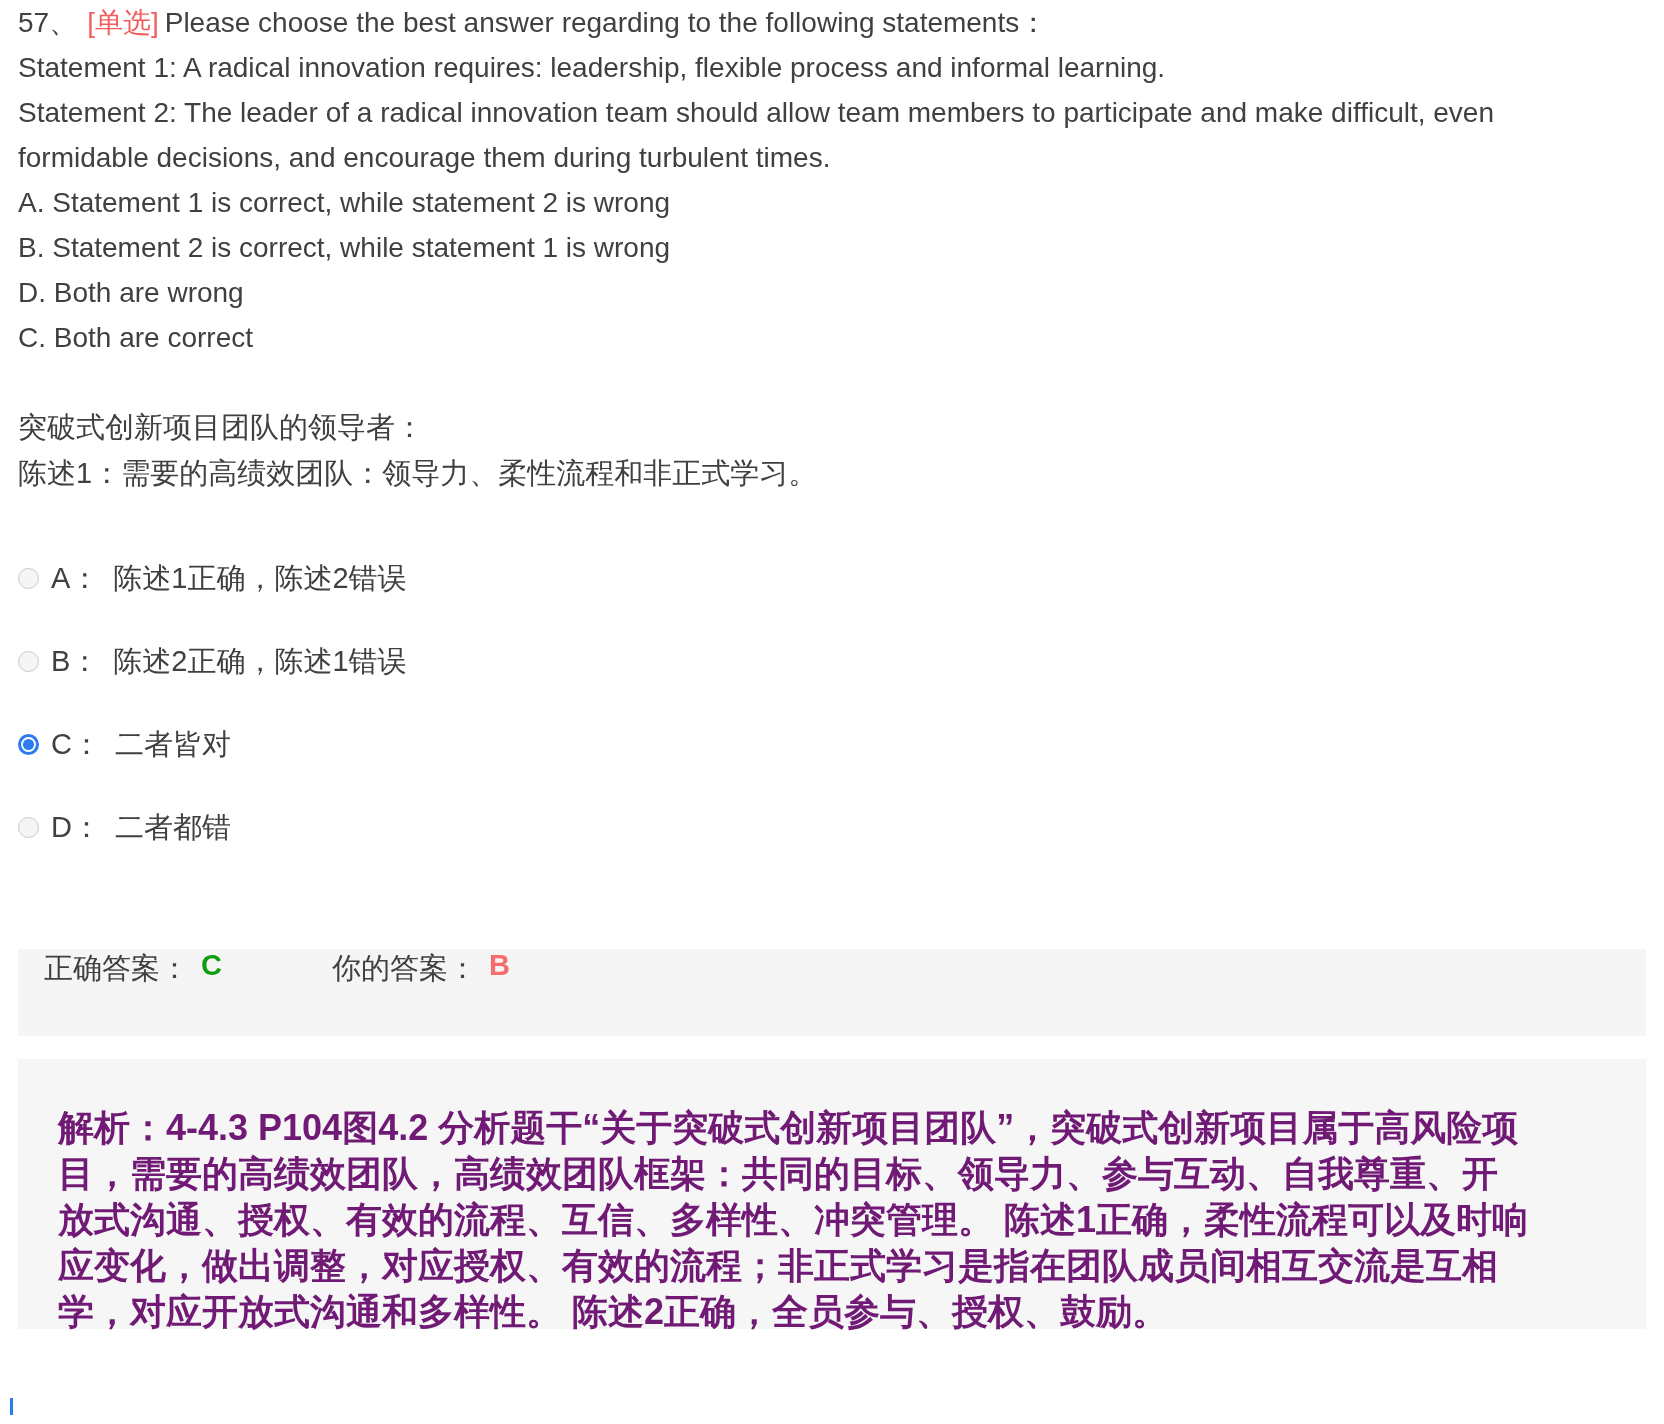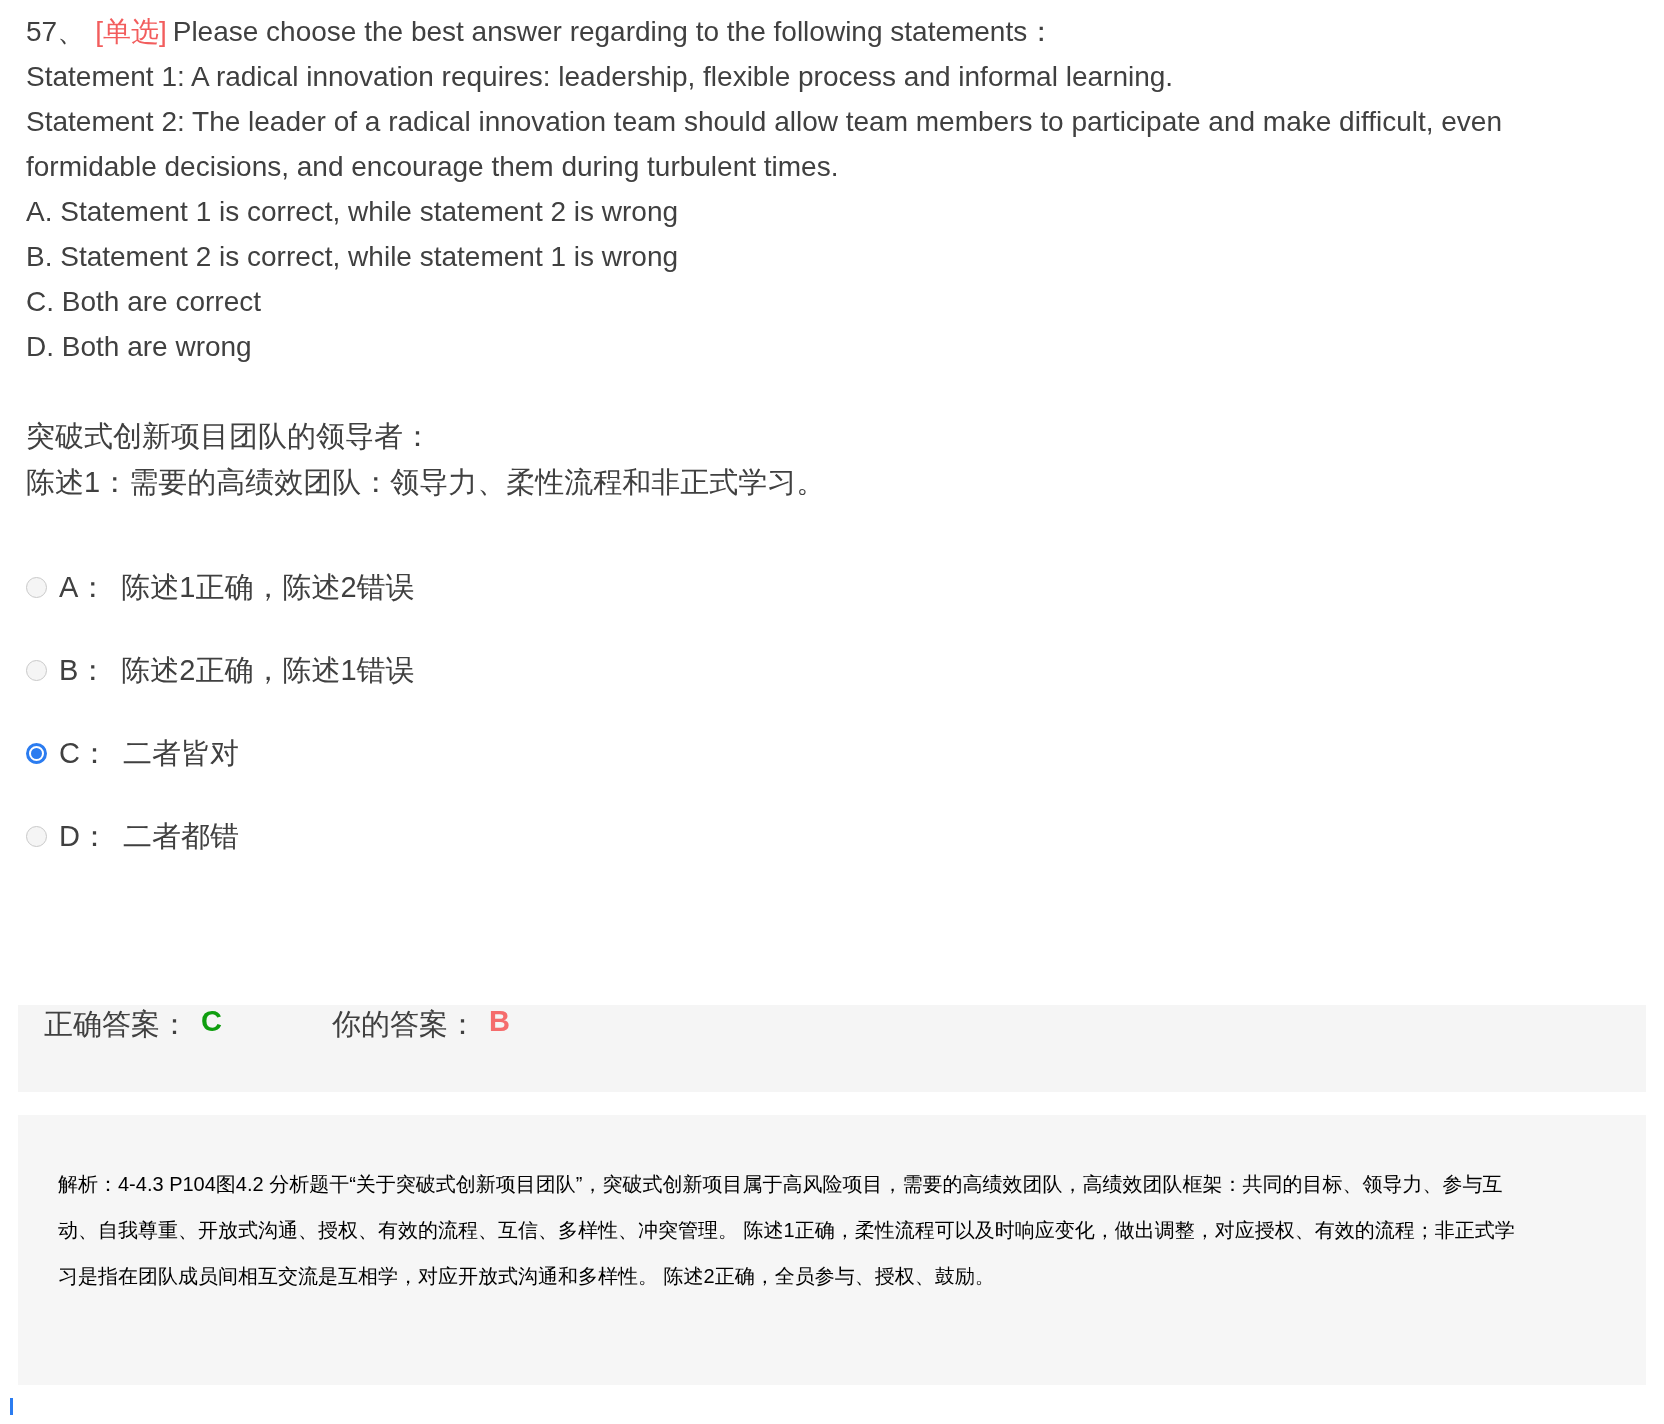--- a/index.html
+++ b/index.html
@@ -1,20 +1,20 @@
 <!DOCTYPE html>
 <html><head>
 <meta charset="utf-8">
 <style>
   * { margin:0; padding:0; box-sizing:border-box; }
   html,body { width:1664px; height:1424px; background:#ffffff;
     font-family:"Liberation Sans","DejaVu Sans",sans-serif; }
   .page { position:relative; width:1664px; height:1424px; overflow:hidden;
     color:#404040; }
-  .content { padding:9px 18px;margin-left:8px; }
+  .content { padding:0 18px; }
 
   
   .qblock { font-size:28px; line-height:45px; color:#404040; padding-right:110px; }
   .qheader { white-space:normal; }
   .q-number { color:#404040; }
   .q-tag { color:#f25d5d; margin:0 6px 0 10px; }
   .zhblock { font-size:29px; line-height:46px; color:#404040;
     margin-top:44px; padding-right:100px; }
 
   
@@ -32,41 +32,41 @@
   .answer-bar { margin-top:99px; margin-left:18px; margin-right:18px;
     height:87px; background:#f5f5f5; display:flex; 
     font-size:29px; color:#404040; padding-left:26px; }
   .answer-correct-value { color:#0f9e0f; font-weight:bold; margin-left:12px; }
   .answer-your-label { margin-left:110px; }
   .answer-your-value { color:#f56c6c; font-weight:bold; margin-left:12px; }
 
   
   .explain-box { margin-top:23px; margin-left:18px; margin-right:18px;
     height:270px; background:#f6f6f6; padding:46px 115px 36px 40px; }
-  .explain-text { font-size:20px; line-height:46px; color:#000000; }
+  .explain-text { font-size:36px; line-height:46px; color:#701a75;font-weight:bold; }
 
   .blue-mark { position:absolute; left:10px; top:1398px; width:3px; height:17px;
     background:#2b7cf0; }
 </style>
 </head>
 <body>
 
 <div class="page">
   <div class="content">
 
     <div class="qblock">
       <div class="qheader">
         <span class="q-number">57、</span><span class="q-tag">[单选]</span><span>Please choose the best answer regarding to the following statements：</span>
       </div>
       <div>Statement 1: A radical innovation requires: leadership, flexible process and informal learning.</div>
       <div>Statement 2: The leader of a radical innovation team should allow team members to participate and make difficult, even formidable decisions, and encourage them during turbulent times.</div>
       <div>A. Statement 1 is correct, while statement 2 is wrong</div>
       <div>B. Statement 2 is correct, while statement 1 is wrong</div>
+      <div>D. Both are wrong</div>
       <div>C. Both are correct</div>
-      <div>D. Both are wrong</div>
     </div>
 
     <div class="zhblock">
       <div>突破式创新项目团队的领导者：</div>
       <div>陈述1：需要的高绩效团队：领导力、柔性流程和非正式学习。</div>
     </div>
 
     <div class="options">
       <div class="option">
         <span class="radio"></span>

